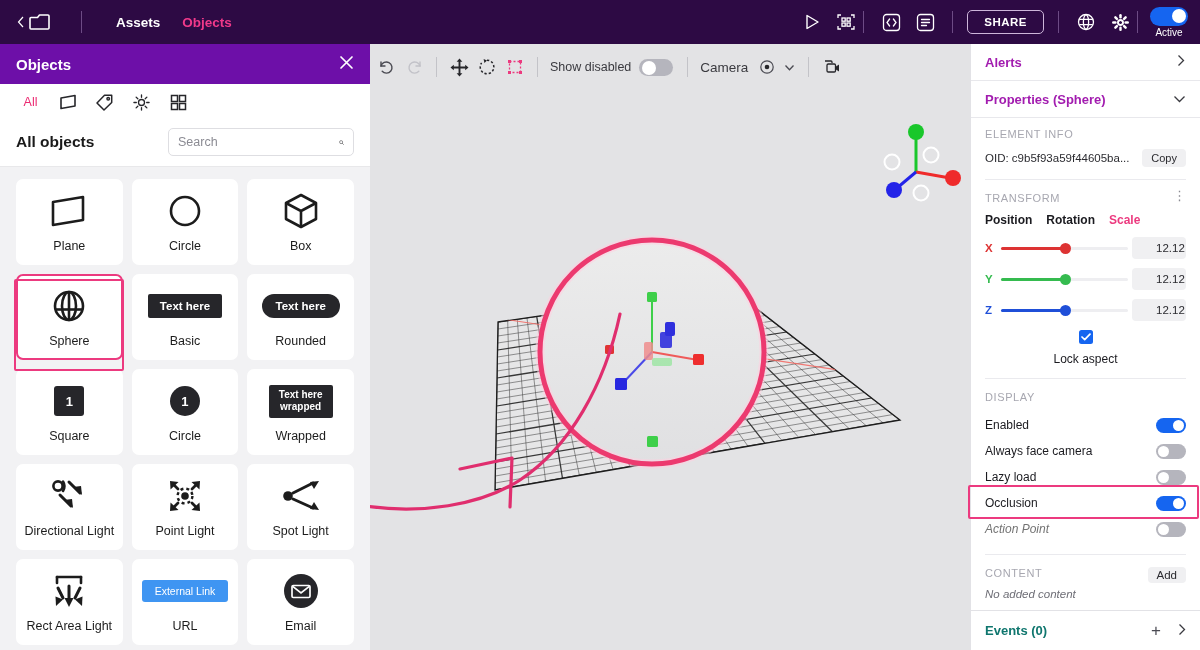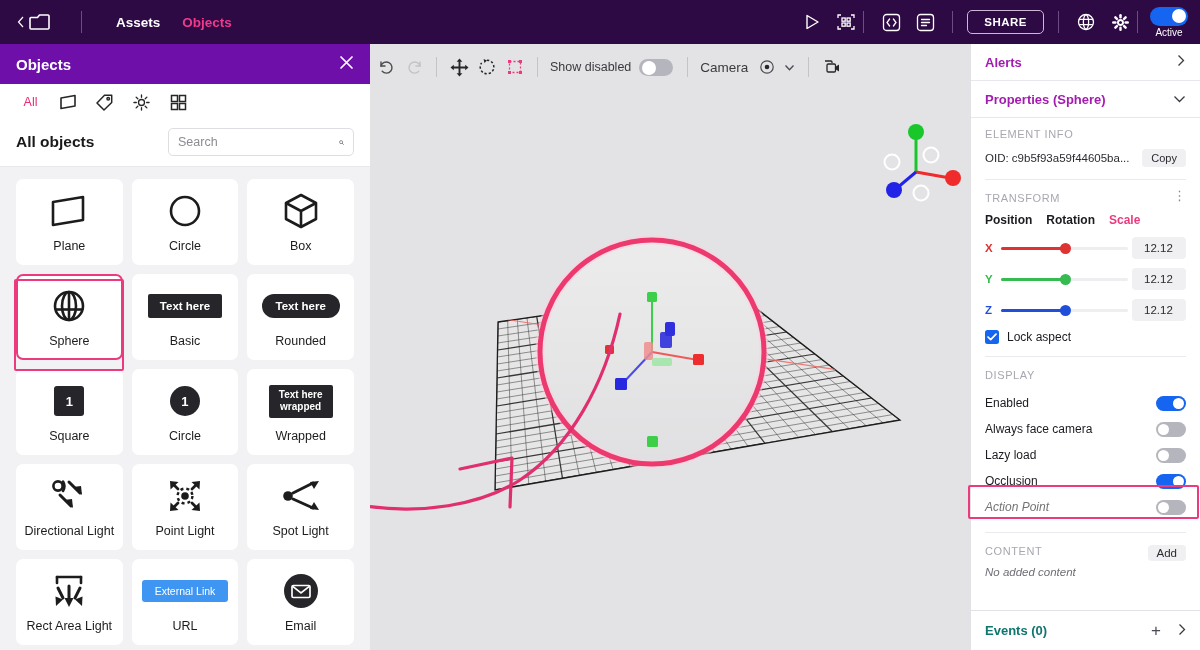--- a/index.html
+++ b/index.html
@@ -121,23 +121,23 @@
   .tab3 { font-size:12px; font-weight:bold; color:#1b1b20; cursor:pointer; }
   .tab3.on { color:#ec3a7f; }
   .axrow { display:flex; align-items:center; margin-bottom: 9px; }
   .axlbl { width:14px; font-size:11.5px; font-weight:bold; }
   .track { flex:1; height:14px; position:relative; margin: 0 4px 0 2px; }
   .track .bar { position:absolute; top:6px; left:0; right:0; height:3px; background:#eeeef1; border-radius:2px; }
   .track .fill { position:absolute; top:6px; left:0; height:3px; border-radius:2px; }
   .track .knob { position:absolute; top:2px; width:11px;height:11px;border-radius:50%; }
   .numbox {
     width:54px;height:22px;background:#f0f0f2;border-radius:4px;
-    display:flex;align-items:center; padding-left:12px; font-size:11.5px; color:#2b2b30;
-  }
-  .lockrow { display:flex; align-items:center; gap:8px; margin: 6px 0 12px 0; }
+    display:flex;align-items:center; padding-left:24px; font-size:11.5px; color:#2b2b30;
+  }
+  .lockrow { display:flex; align-items:center; gap:8px; margin: 6px 0 12px 0; flex-direction: column; }
   .cb { width:14px;height:14px;background:#1565f0;border-radius:2.5px;display:flex;align-items:center;justify-content:center;cursor:pointer; }
   .cb svg { display:block; }
   .lockrow span { font-size:12px; color:#1b1b20; }
   .toggrow { display:flex; align-items:center; height: 26px; }
   .toggrow .lab { font-size:12px; color:#1b1b20; }
   .toggrow.dim .lab { color:#737373;font-style:italic; }
   .sw2 { margin-left:auto; width:30px;height:15px;border-radius:8px;background:#1565f0;position:relative;cursor:pointer; }
   .sw2::after { content:''; position:absolute; top:2px; right:2px; width:11px;height:11px;border-radius:50%;background:#fff; }
   .sw2.off { background:#b5b5bd; }
   .sw2.off::after { left:2px; right:auto; }

